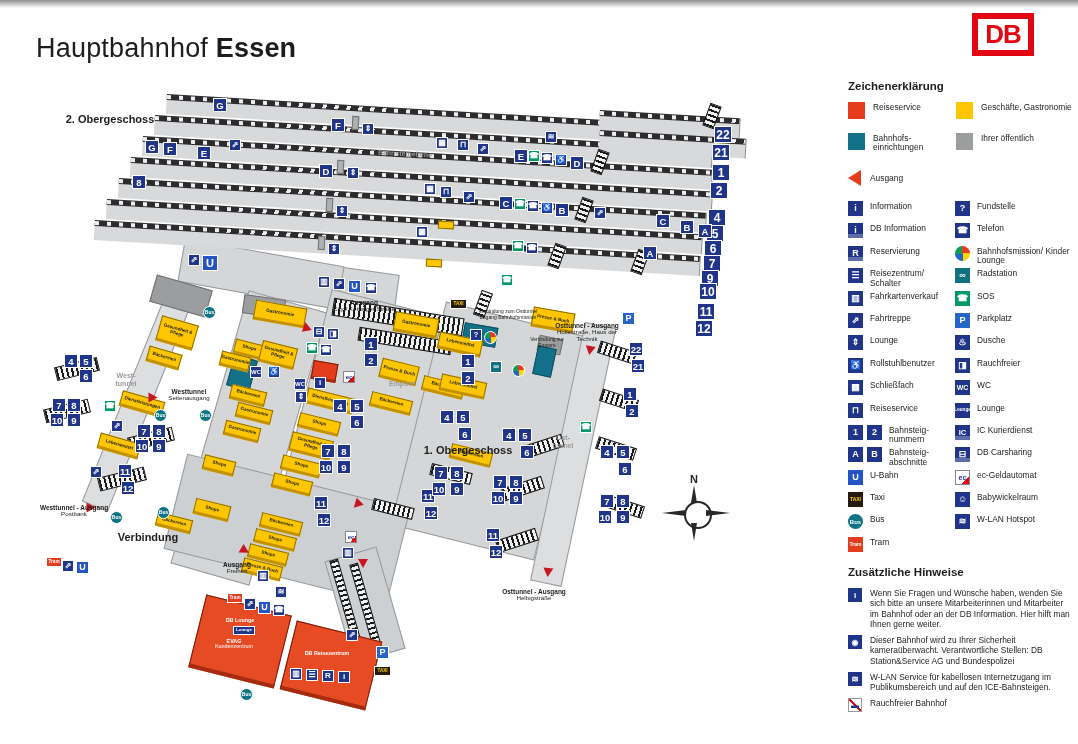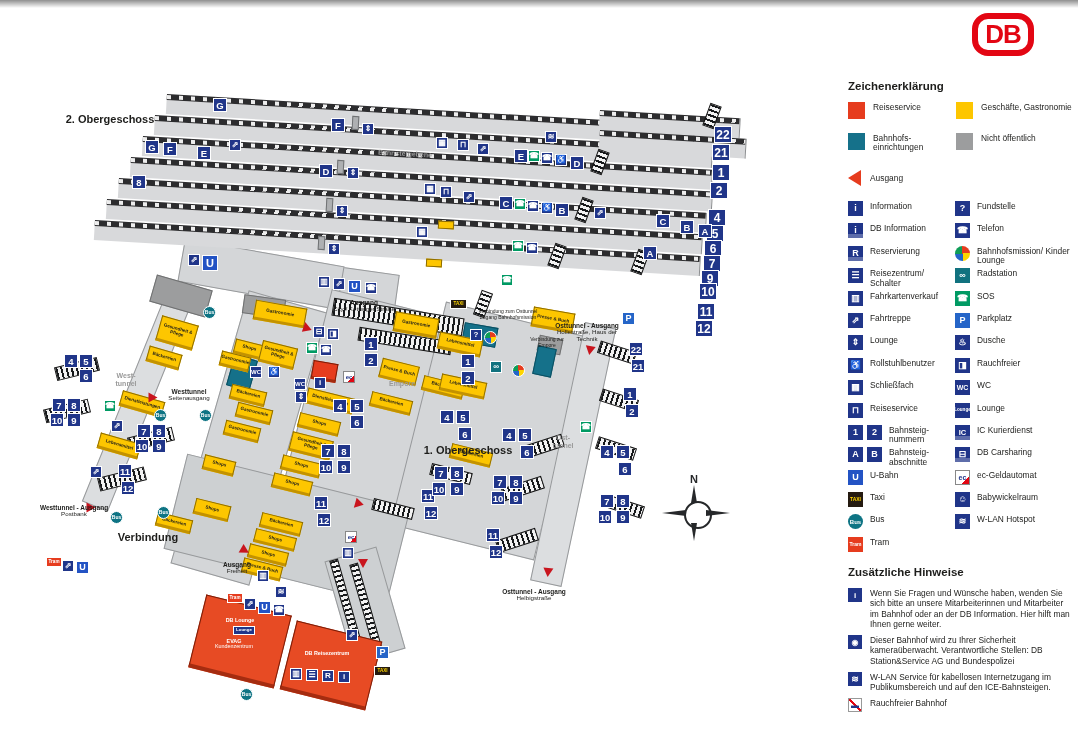--- a/index.html
+++ b/index.html
@@ -1,21 +1,21 @@
 <!DOCTYPE html>
 <html><head>
 <meta charset="utf-8">
 <style>
   html,body{margin:0;padding:0;background:#fff;font-family:"Liberation Sans",sans-serif;color:#1d1d1b;}
   #canvas{position:relative;width:1078px;height:744px;overflow:hidden;background:#fff;}
   #topfade{position:absolute;left:0;top:0;width:100%;height:8px;background:linear-gradient(180deg,#8f8f8f,#ffffff);}
   
   #title{position:absolute;left:36px;top:33px;font-size:27px;letter-spacing:.2px;}
   #title b{font-weight:700;}
-  #dblogo{position:absolute;left:972px;top:13px;width:62px;height:43px;border:6px solid #e30613;border-radius:16px;box-sizing:border-box;display:flex;align-items:center;justify-content:center;font-size:26px;font-weight:700;color:#e30613;letter-spacing:-1px;background:#fff;}
+  #dblogo{position:absolute;left:972px;top:13px;width:62px;height:43px;border:6px solid #e30613;border-radius:0;box-sizing:border-box;display:flex;align-items:center;justify-content:center;font-size:26px;font-weight:700;color:#e30613;letter-spacing:-1px;background:#fff;}
   
   .slab{position:absolute;background:#d4d6d8;border:1px solid #97999b;}
   .slab.lt{background:#dcdee0;}
   .slab.eg{background:#cdd0d2;}
   .slab.dk{background:#9c9d9e;border-color:#6f7071;}
   .slab.teal{background:#15718a;border-color:#0c4f61;}
   .hall,.wing{position:absolute;}
   .hallrow{position:absolute;height:20px;transform:rotate(3.4deg);transform-origin:0 0;
     background-image:repeating-linear-gradient(90deg,#ededed 0 4px,rgba(0,0,0,0) 4px 12px),linear-gradient(#2c2c2e,#2c2c2e),linear-gradient(#d8d9db,#d8d9db);
     background-size:100% 4px,100% 6px,100% 14px;background-position:0 1px,0 0,0 6px;background-repeat:no-repeat;border-right:1px solid #8b8d8f;}
@@ -94,20 +94,24 @@
   .note p{margin:0;font-size:8.4px;line-height:1.22;}
   .note.nosmoke .n-ic{background:linear-gradient(45deg,transparent 44%,#e30613 44% 56%,transparent 56%),#fff;color:#203589;border:1px solid #999;box-sizing:border-box;}
   .note.wlanic .n-ic{font-size:9px;}
 </style>
 </head>
 <body>
 
 <div id="canvas">
   <div id="topfade"></div>
 
+  <div id="title">
+    <span>Hauptbahnhof</span>
+    <b>Essen</b>
+  </div>
   <div id="dblogo">
       <span>DB</span>
     </div>
 
   <div id="map">
 
     <div class="slab" style="left:300px;top:268px;width:96px;height:30px;transform:rotate(8deg);"></div>
     <div class="slab" style="left:180px;top:252px;width:160px;height:42px;transform:rotate(10deg);"></div>
     <div class="slab" style="left:208px;top:296px;width:80px;height:282px;transform:rotate(16deg);"></div>
     <div class="slab lt" style="left:168px;top:288px;width:26px;height:228px;transform:rotate(22deg);transform-origin:0 0;"></div>
@@ -537,21 +541,21 @@
         <div class="lg-area">
           <span class="sw" style="background: rgb(253, 198, 0);"></span>
           <span class="lg-lb">Geschäfte, Gastronomie</span>
         </div>
         <div class="lg-area">
           <span class="sw" style="background: rgb(21, 113, 138);"></span>
           <span class="lg-lb">Bahnhofs- einrichtungen</span>
         </div>
         <div class="lg-area">
           <span class="sw" style="background: rgb(156, 157, 158);"></span>
-          <span class="lg-lb">Nicht öffentlich</span>
+          <span class="lg-lb">Ihrer öffentlich</span>
         </div>
       </div>
     <div id="ausgang-row">
       <span class="extri"></span>
       <span class="lg-lb">Ausgang</span>
     </div>
     <div id="lgcols">
       <div class="lgcol">
 
       <div class="lg-item">

